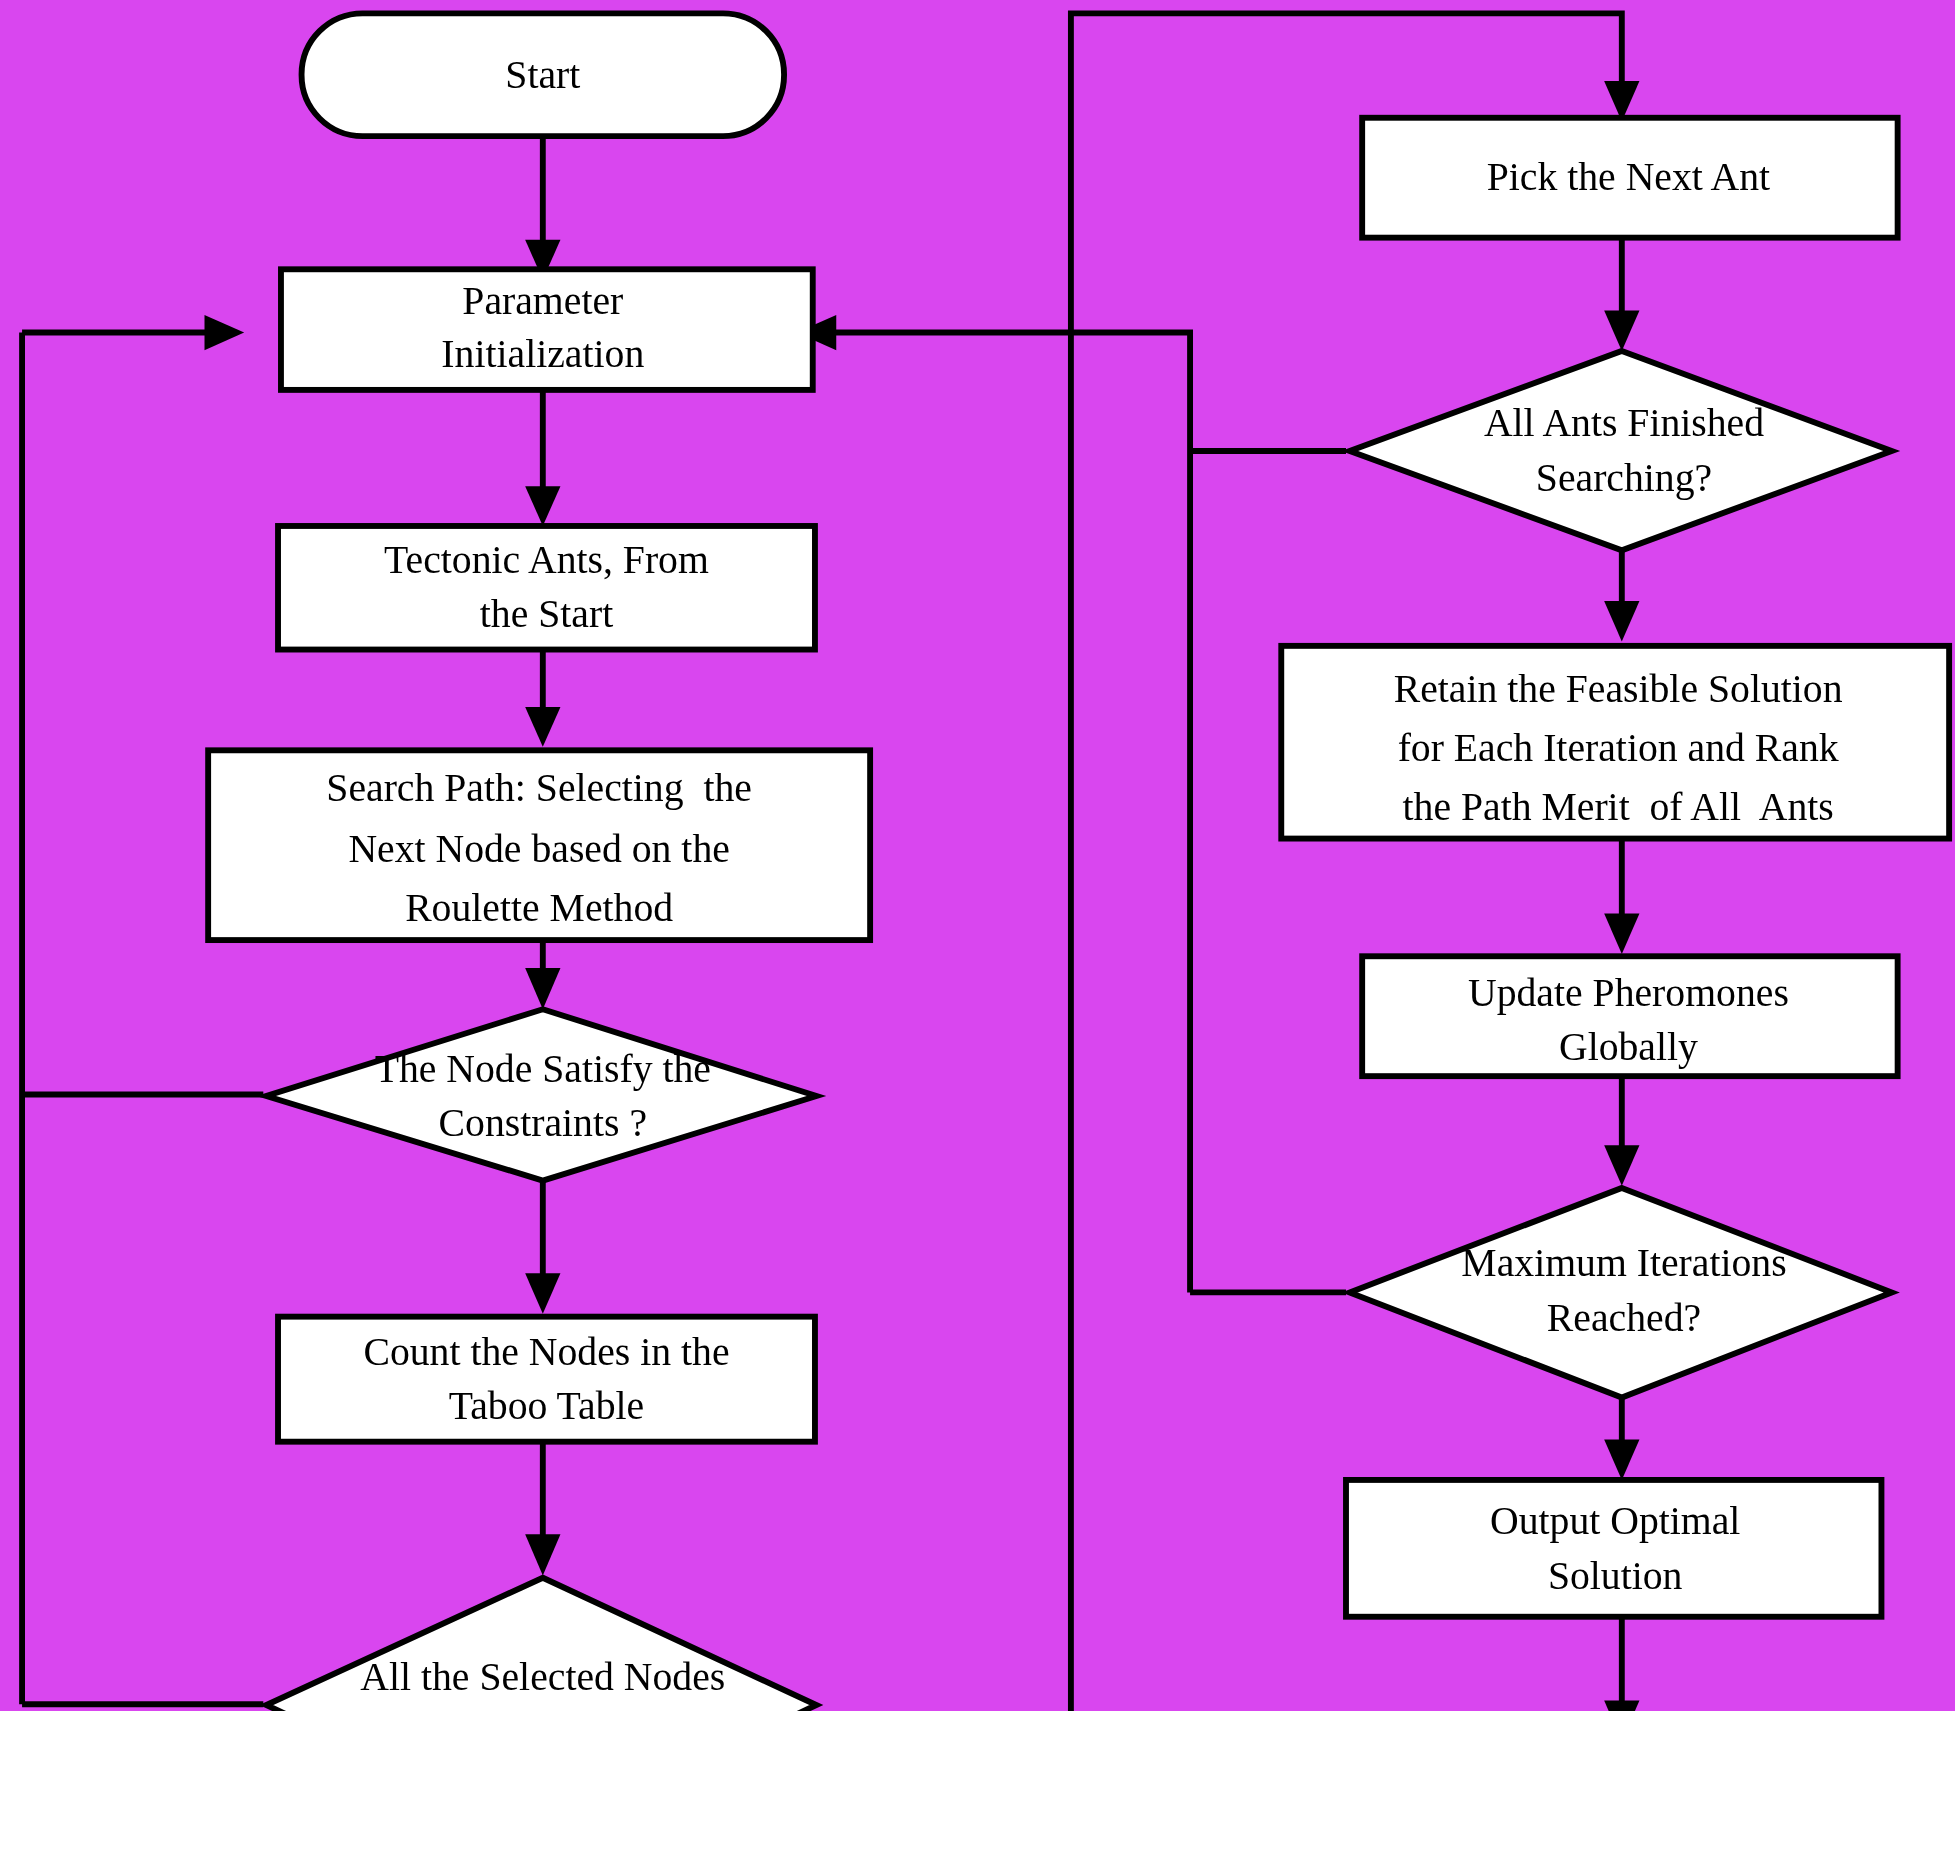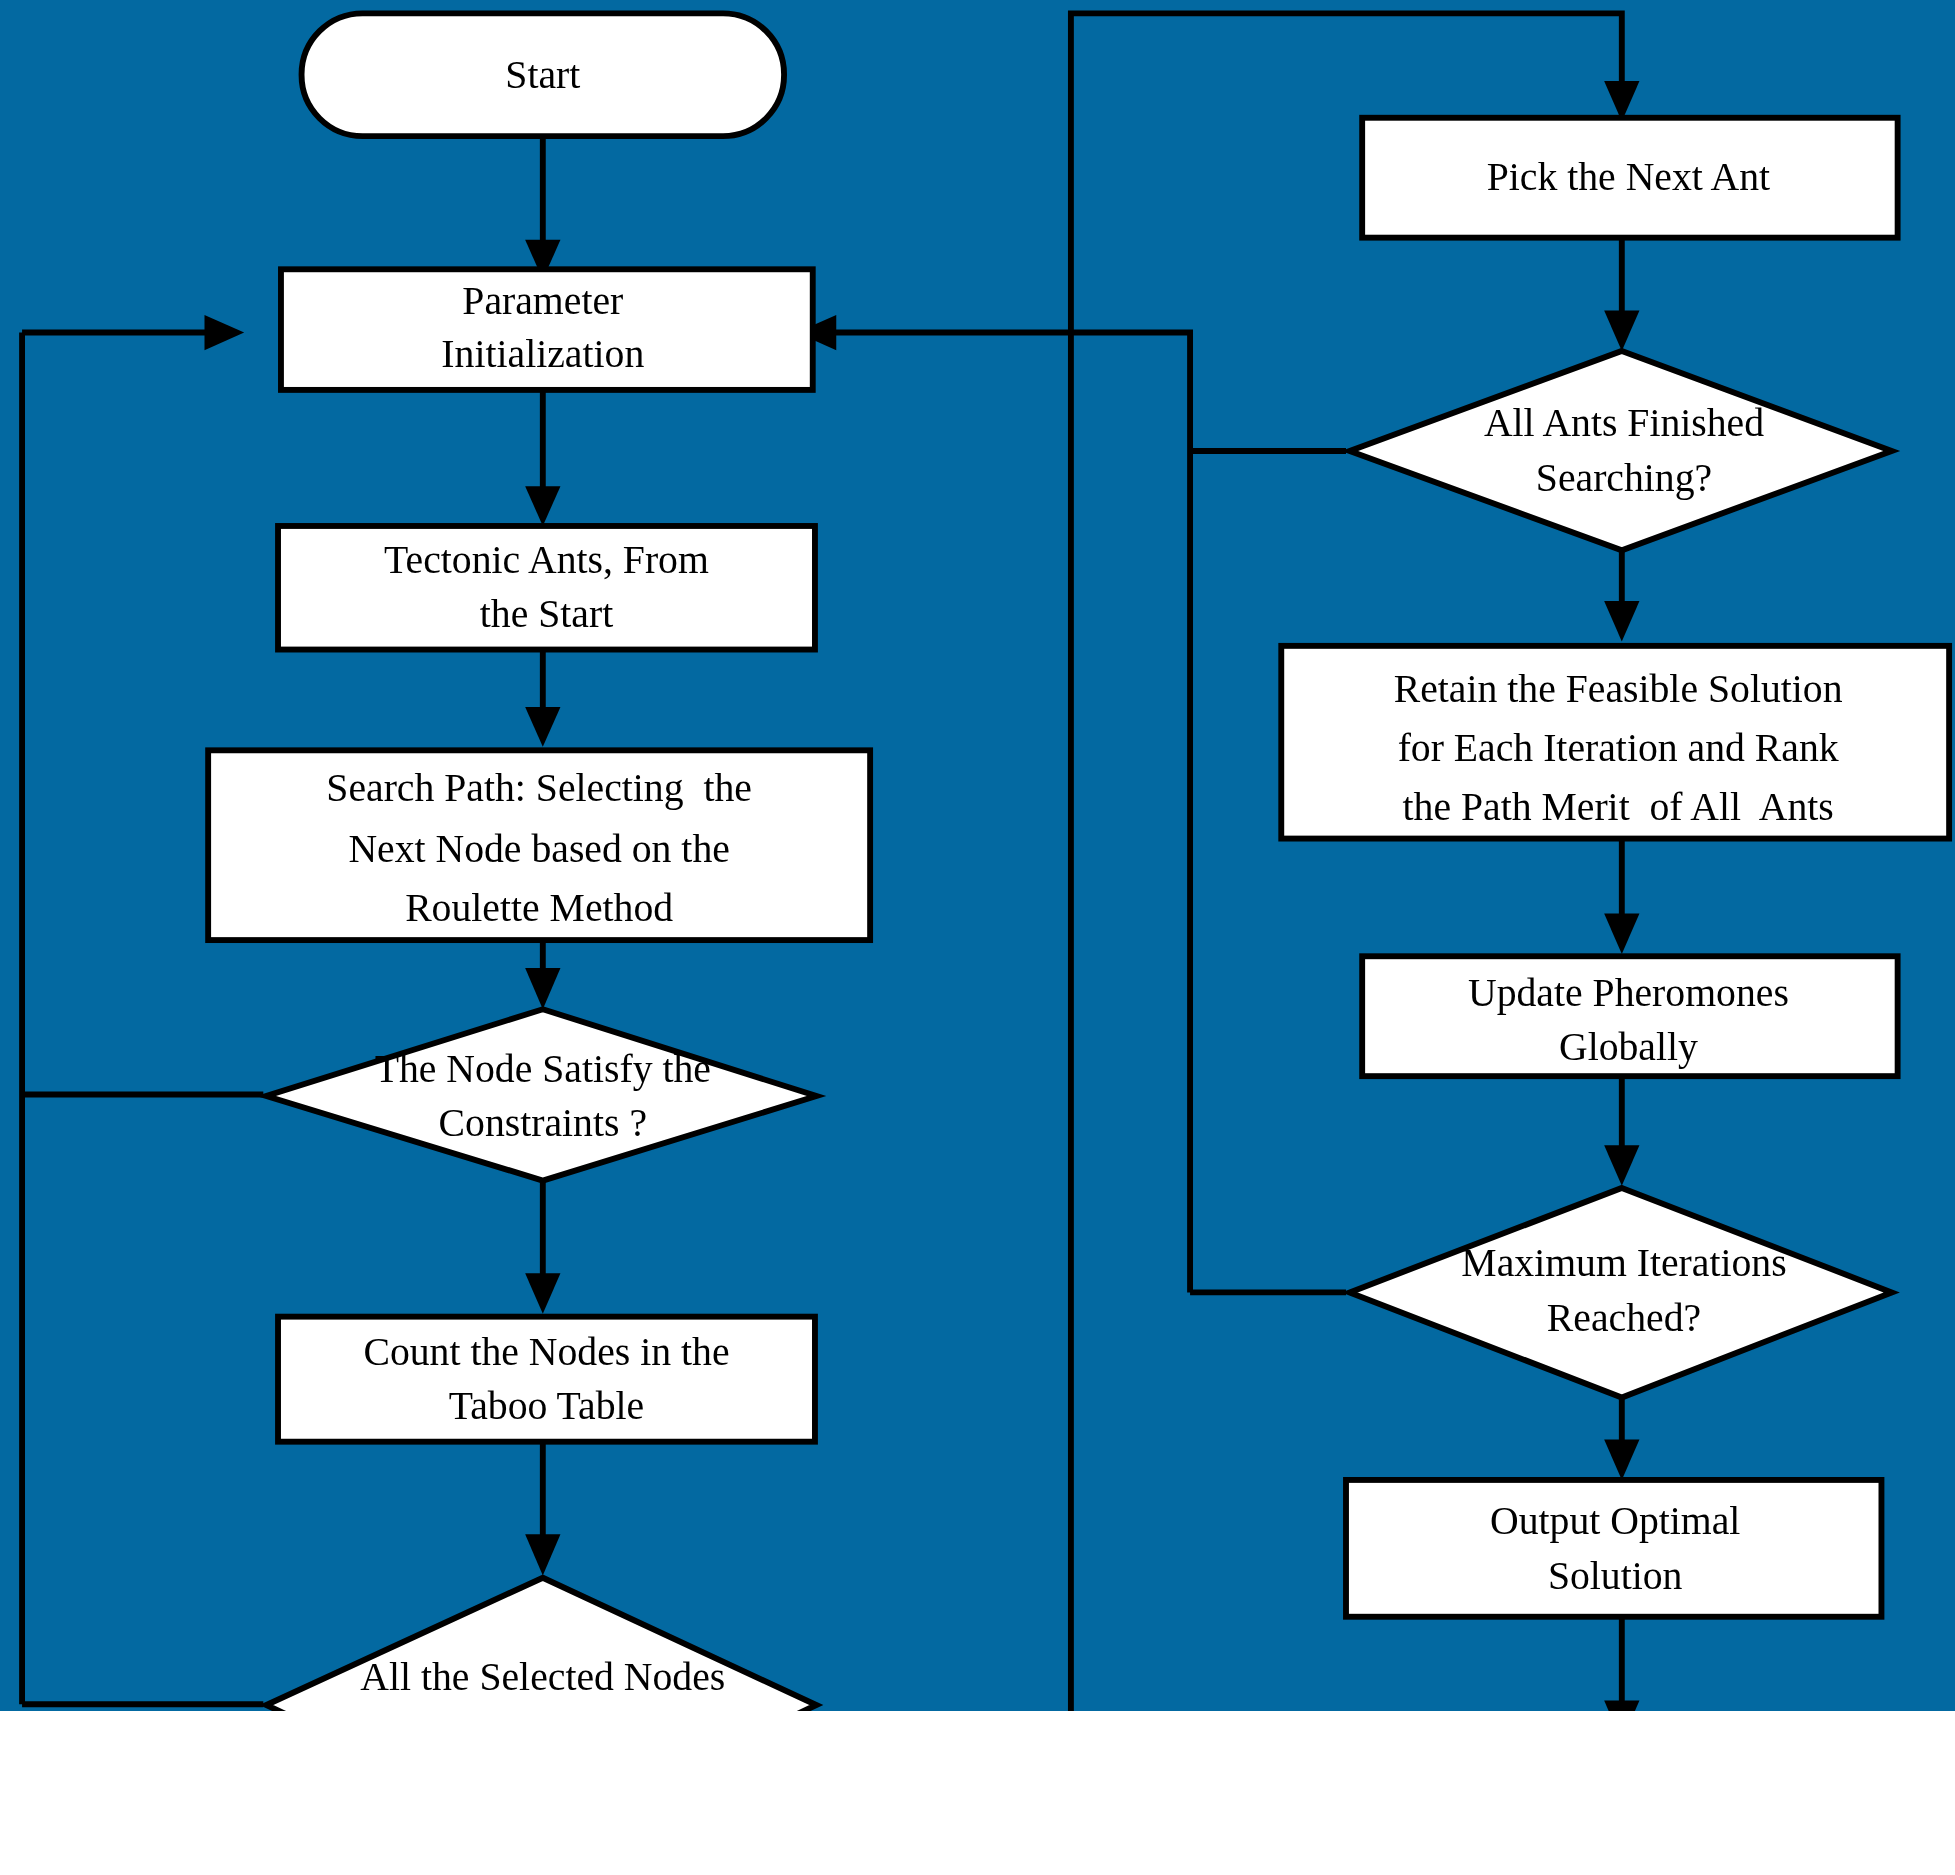--- a/index.html
+++ b/index.html
@@ -4,21 +4,21 @@
 <style>
   html, body {
     margin: 0;
     padding: 0;
     background: #ffffff;
   }
   #canvas-wrap {
     position: relative;
     width: 1955px;
     height: 1711px;
-    background: #0369a1;
+    background: #d946ef;
     overflow: hidden;
     font-family: "Liberation Serif", "DejaVu Serif", serif;
     text-align: right;
   }
   #flow-svg {
     position: absolute;
     left: 0;
     top: 0;
     width: 1955px;
     height: 1875px;

